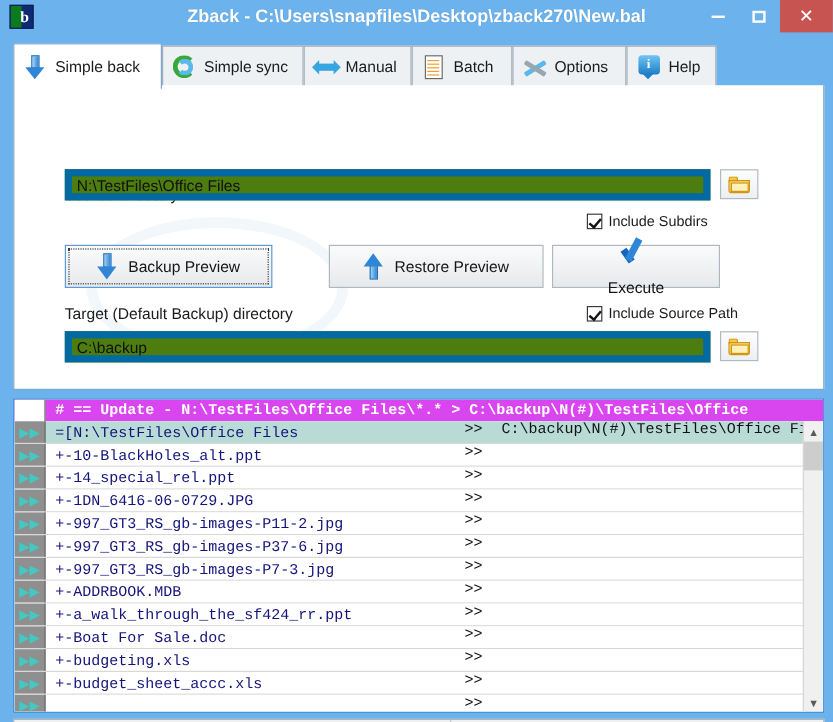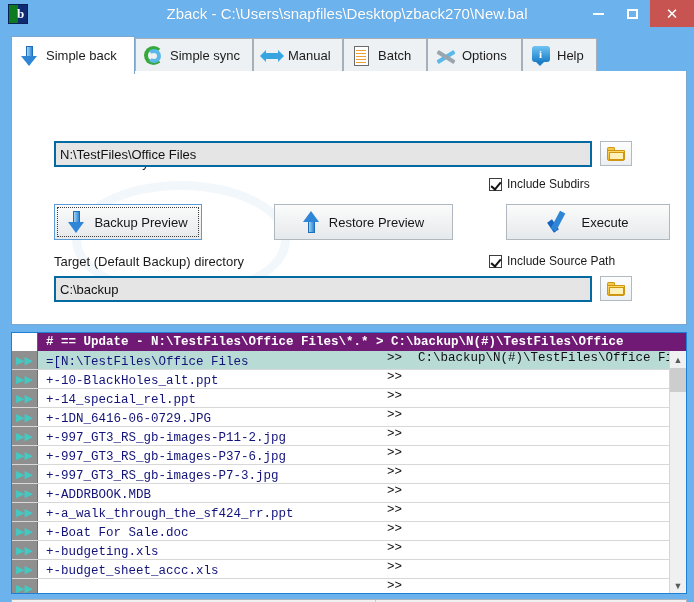--- a/index.html
+++ b/index.html
@@ -30,20 +30,21 @@
   .app-icon .gl{
     position:absolute;left:5px;top:1px;width:13px;height:16px;
     color:#ffffff;font-size:13px;line-height:16px;font-family:"Liberation Serif",serif;
     font-weight:bold;text-align:center;
   }
   .title-text{
     position:absolute;left:0;top:3px;width:694px;height:22px;
     text-align:center;color:#ffffff;font-size:15px;line-height:22px;
     font-family:"Liberation Sans",sans-serif;
     text-shadow:0 0 1px rgba(0,0,0,.15);
+    font-weight:bold;
   }
   .winbtn{
     position:absolute;top:0;height:27px;
     display:flex;align-items:center;justify-content:center;
     color:#ffffff;font-size:13px;
   }
   .btn-min{left:582px;width:32px;}
   .btn-max{left:616px;width:32px;}
   .btn-close{left:650px;width:44px;background:#c75450;}
   .glyph-min{display:block;width:11px;height:2px;background:#fff;}
@@ -86,21 +87,21 @@
   .wm{
     position:absolute;left:60px;top:110px;width:200px;height:100px;
     border-radius:50%;
     border:9px solid rgba(130,180,220,.10);
     pointer-events:none;
   }
 
   
   .lbl-static{position:absolute;font-size:13px;color:#1b1b1b;white-space:nowrap;}
   .textbox{
-    position:absolute;background:#e5e5e5;border:2px solid #0369a1;box-sizing:border-box;
+    position:absolute;background:#4d7c0f;border:6px solid #0369a1;box-sizing:border-box;
     font-size:13px;color:#111;padding:2px 4px;line-height:20px;
     font-family:"Liberation Sans",sans-serif;
   }
   .browse{
     position:absolute;width:32px;height:25px;
     background:linear-gradient(#fdfdfd,#eceff2);
     border:1px solid #b2bac1;box-sizing:border-box;
     display:flex;align-items:center;justify-content:center;
   }
   .folder{
@@ -165,21 +166,21 @@
     background:#2f86d6;transform:rotate(28deg);}
 
   
   .listwrap{
     position:absolute;left:8px;top:304px;width:676px;height:262px;
     background:#ffffff;border:1px solid #1f7fd4;box-sizing:border-box;
     overflow:hidden;
   }
   .list-header{
     position:absolute;left:0;top:0;width:676px;height:18px;
-    background:#701a75;display:flex;align-items:center;overflow:hidden;
+    background:#d946ef;display:flex;align-items:center;overflow:hidden;
   }
   .list-header .corner{
     width:26px;height:18px;background:#ffffff;border-right:1px solid #5e5e5e;
     box-sizing:border-box;flex:0 0 26px;
   }
   .list-header .htext{
     font-family:"Liberation Mono","DejaVu Sans Mono",monospace;
     font-size:12.5px;font-weight:bold;color:#ffffff;white-space:nowrap;
     padding-left:8px;letter-spacing:0px;
   }
@@ -373,38 +374,38 @@
             <span class="b"></span>
             <span class="f"></span>
         </span>
       </div>
 
       <div class="chk" style="left:477px;top:106px;">
         <span class="box"></span>
         <span>Include Subdirs</span>
       </div>
 
-      <div class="bigbtn focused" style="left:42px;top:133px;width:148px;">
+      <div class="bigbtn focused" style="left:42px;top:133px;width:173px;">
         <span class="inner"></span>
         <span class="arrow-dn">
           <span class="stem"></span>
             <span class="head"></span>
         </span>
         <span>Backup Preview</span>
       </div>
 
       <div class="bigbtn" style="left:262px;top:133px;width:179px;">
         <span class="arrow-up">
           <span class="stem"></span>
             <span class="head"></span>
         </span>
         <span>Restore Preview</span>
       </div>
 
-      <div class="bigbtn" style="left:494px;top:133px;width:164px;">
+      <div class="bigbtn" style="left:448px;top:133px;width:140px;flex-direction:column;">
         <span class="tick"></span>
         <span>Execute</span>
       </div>
 
       <div class="lbl-static" style="left:42px;top:183px;">Target (Default Backup) directory</div>
 
       <div class="chk" style="left:477px;top:183px;">
         <span class="box"></span>
         <span>Include Source Path</span>
       </div>

